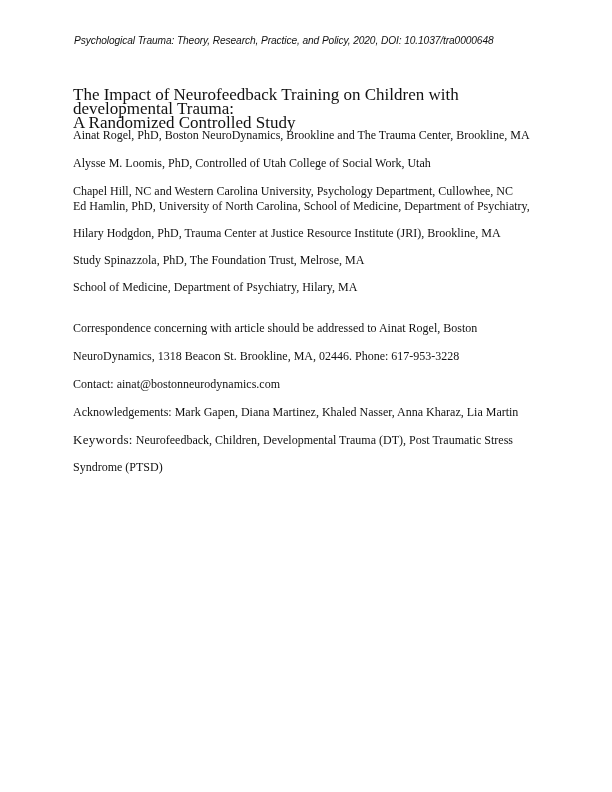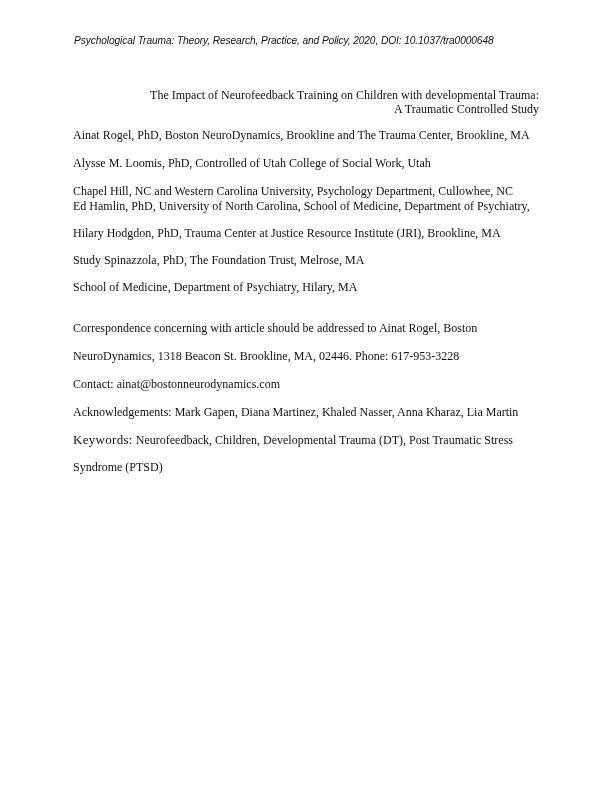--- a/index.html
+++ b/index.html
@@ -3,38 +3,38 @@
   <meta charset="utf-8">
   <style>
     html, body { margin: 0; padding: 0; background: #ffffff; }
     body { width: 612px; height: 792px; position: relative; overflow: hidden; color: #111; }
     .header {
       position: absolute; left: 74px; top: 35px;
       font-family: "Liberation Sans", sans-serif; font-style: italic; font-weight: normal;
       font-size: 10.2px; color: #111; white-space: nowrap; letter-spacing: -0.1px;
     }
     .title {
-      position: absolute; left: 73px; width: 466px; top: 88px; text-align: right;
-      font-family: "Liberation Serif", serif; font-size: 12px; line-height: 14px;
+      position: absolute; left: 73px; width: 466px; top: 88px; text-align: left;
+      font-family: "Liberation Serif", serif; font-size: 17px; line-height: 14px;
     }
     .line {
       position: absolute; left: 73px;
       font-family: "Liberation Serif", serif; font-size: 12px; line-height: 14.5px;
       white-space: nowrap;
     }
     .kw { font-size: 13px; letter-spacing: 0.3px; }
   </style>
 </head>
 <body>
 
 <div class="header">Psychological Trauma: Theory, Research, Practice, and Policy, 2020, DOI: 10.1037/tra0000648</div>
 
 <div class="title">
   <div>The Impact of Neurofeedback Training on Children with developmental Trauma:</div>
-  <div>A Traumatic Controlled Study</div>
+  <div>A Randomized Controlled Study</div>
 </div>
 
 <div class="line" style="top:128px">Ainat Rogel, PhD, Boston NeuroDynamics, Brookline and The Trauma Center, Brookline, MA</div>
 <div class="line" style="top:156px">Alysse M. Loomis, PhD, Controlled of Utah College of Social Work, Utah</div>
 <div class="line" style="top:184px">
   <div>Chapel Hill, NC and Western Carolina University, Psychology Department, Cullowhee, NC</div>
   <div>Ed Hamlin, PhD, University of North Carolina, School of Medicine, Department of Psychiatry,</div>
 </div>
 <div class="line" style="top:226px">Hilary Hodgdon, PhD, Trauma Center at Justice Resource Institute (JRI), Brookline, MA</div>
 <div class="line" style="top:253px">Study Spinazzola, PhD, The Foundation Trust, Melrose, MA</div>

